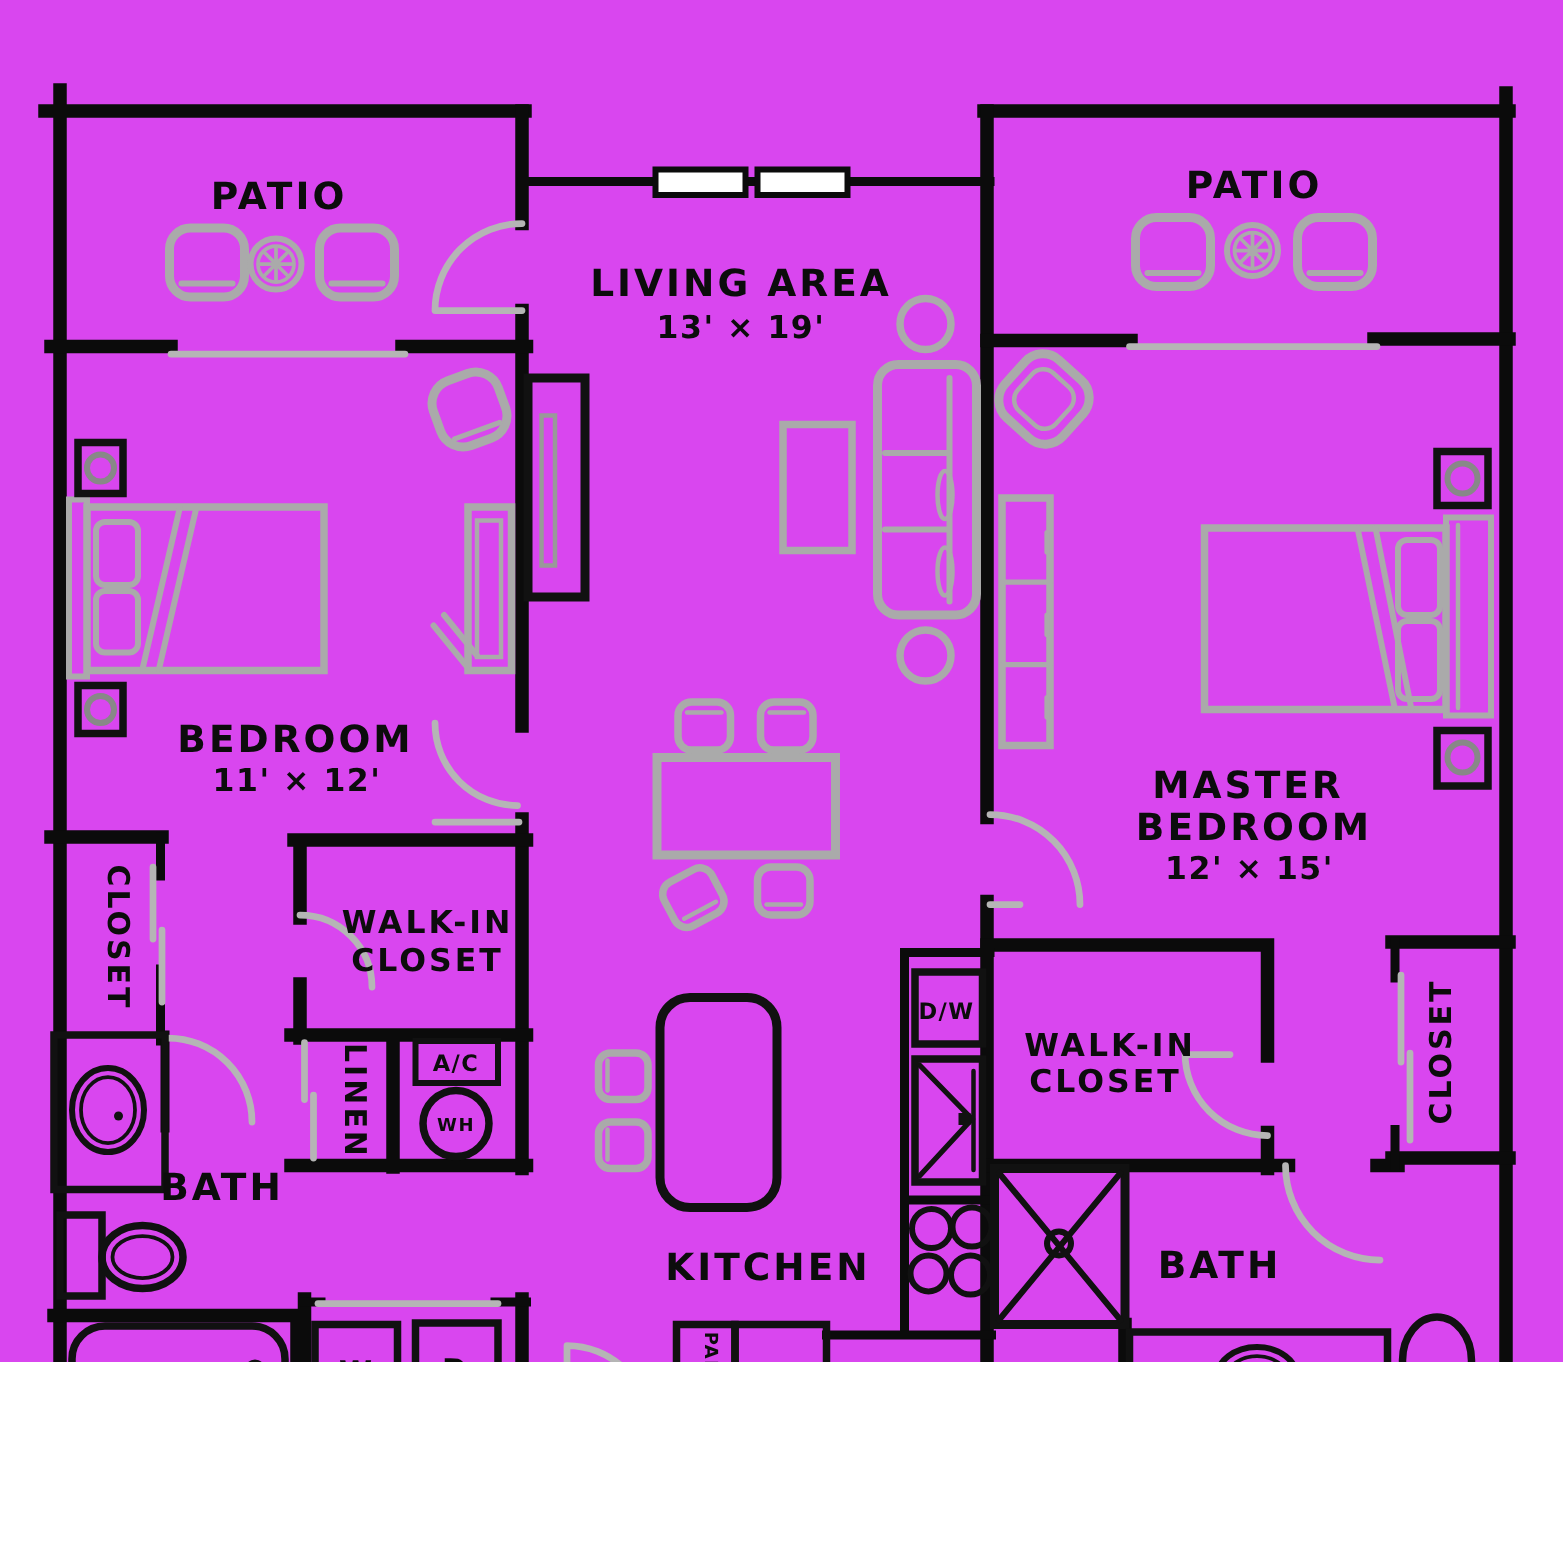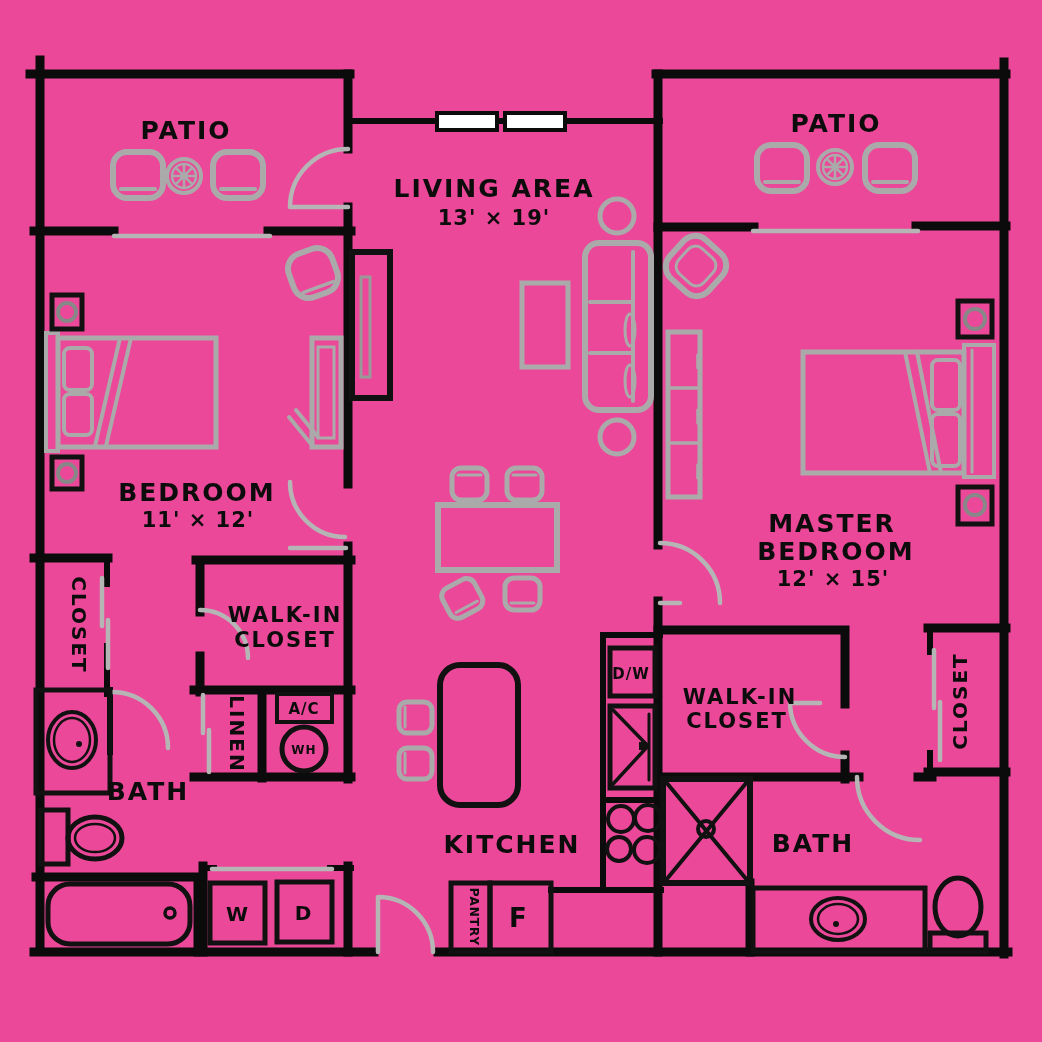--- a/index.html
+++ b/index.html
@@ -1,16 +1,16 @@
 <!DOCTYPE html>
 <html><head>
 <meta charset="utf-8">
 <style>
   html,body{margin:0;padding:0;background:#ffffff;}
-  .stage{width:1042px;height:1042px;position:relative;background:#ec4899;font-family:"DejaVu Sans",sans-serif;}
+  .stage{width:1042px;height:908px;position:relative;background:#d946ef;font-family:"DejaVu Sans",sans-serif;}
   svg{display:block;}
   text{font-family:"DejaVu Sans",sans-serif;font-weight:bold;fill:#0c0c0c;letter-spacing:2px;}
   .t-room{font-size:25px;}
   .t-dim{font-size:21px;letter-spacing:1px;}
   .t-sub{font-size:21px;}
   .t-vert{font-size:20px;}
   .t-small{font-size:15px;letter-spacing:1px;}
   .t-tiny{font-size:12px;letter-spacing:1px;}
   .t-appl{font-size:20px;}
   .t-big{font-size:26px;}

